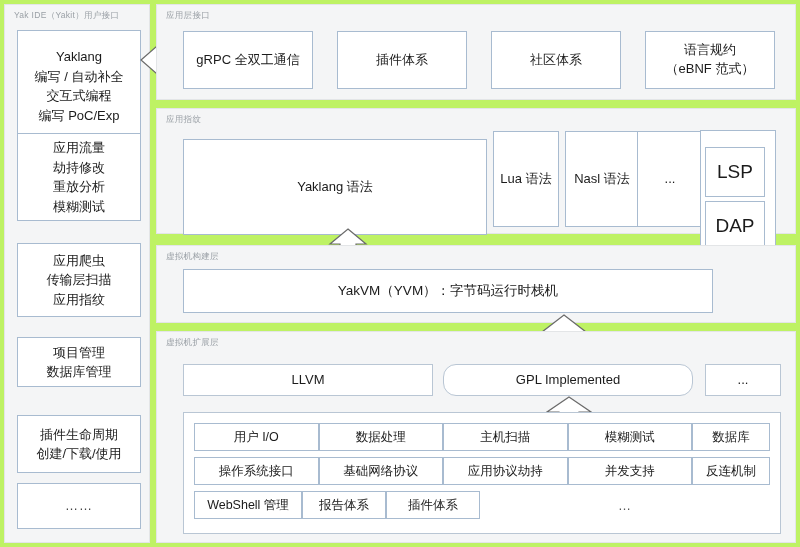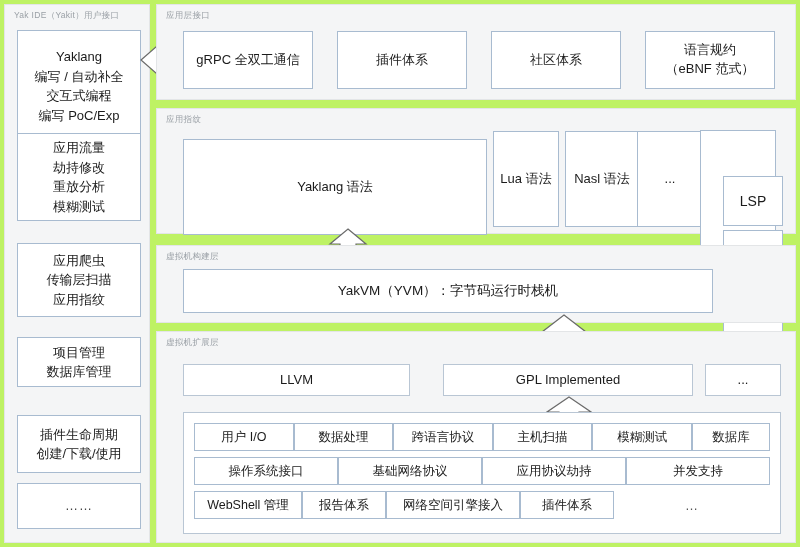--- a/index.html
+++ b/index.html
@@ -127,25 +127,24 @@
     left: 700px;
     top: 130px;
     width: 76px;
     height: 186px;
     background: #ffffff;
     border: 1px solid #a8bbd0;
     box-sizing: border-box;
   }
   .tower-card {
     position: absolute;
-    left: 22px;
+    left: 4px;
     width: 60px;
     height: 50px;
-    font-size: 14px;
-    margin-top: 29px;
+    font-size: 19px;
   }
 
   
   #ext-panel {
     left: 156px;
     top: 331px;
     width: 640px;
     height: 212px;
   }
   .ext-card {
@@ -333,58 +332,57 @@
 
   <div class="arrow" style="left:538px;top:313px;width:52px;height:28px;">
     <svg width="52" height="28" viewBox="0 0 52 28">
       <polygon points="26,2 48,19 36,19 36,27 16,27 16,19 4,19" fill="#ffffff" stroke="#6b6b6b" stroke-width="1.2" stroke-linejoin="miter"></polygon>
     </svg>
   </div>
 
   <div class="panel" id="ext-panel">
     <div class="panel-label">虚拟机扩展层</div>
 
-    <div class="box ext-card plain" style="left:26px;width:227px;">
+    <div class="box ext-card plain" style="left:26px;width:250px;">
       <div>LLVM</div>
     </div>
 
-    <div class="box ext-card plain" style="left:286px;width:250px;">
+    <div class="box ext-card plain" style="left:286px;width:250px;border-radius:13px;">
       <div>GPL Implemented</div>
     </div>
 
     <div class="box ext-card plain" style="left:548px;width:76px;">
       <div>...</div>
     </div>
 
     <div class="arrow" style="left:386px;top:64px;width:52px;height:20px;">
       <svg width="52" height="20" viewBox="0 0 52 20">
         <polygon points="26,1 48,16 36,16 36,20 16,20 16,16 4,16" fill="#ffffff" stroke="#6b6b6b" stroke-width="1.2" stroke-linejoin="miter"></polygon>
       </svg>
     </div>
 
     <div id="cap-box">
       <div class="cap-row r1">
         <div class="cap-cell" style="flex:1 1 0;">用户 I/O</div>
         <div class="cap-cell" style="flex:1 1 0;">数据处理</div>
-        <div class="cap-cell" style="flex:1 1 0;">跨语言协议</div>
         <div class="cap-cell" style="flex:1 1 0;">主机扫描</div>
         <div class="cap-cell" style="flex:1 1 0;">模糊测试</div>
         <div class="cap-cell" style="flex:0 0 78px;">数据库</div>
       </div>
 
       <div class="cap-row r2">
         <div class="cap-cell" style="flex:1 1 0;">操作系统接口</div>
         <div class="cap-cell" style="flex:1 1 0;">基础网络协议</div>
         <div class="cap-cell" style="flex:1 1 0;">应用协议劫持</div>
         <div class="cap-cell" style="flex:1 1 0;">并发支持</div>
+        <div class="cap-cell" style="flex:0 0 78px;">反连机制</div>
       </div>
 
       <div class="cap-row r3">
         <div class="cap-cell" style="flex:0 0 108px;">WebShell 管理</div>
         <div class="cap-cell" style="flex:0 0 84px;">报告体系</div>
-        <div class="cap-cell" style="flex:0 0 134px;">网络空间引擎接入</div>
         <div class="cap-cell" style="flex:0 0 94px;">插件体系</div>
         <div class="cap-cell noborder" style="flex:1 1 0;">…</div>
       </div>
     </div>
   </div>
 
 </div>
 
 </body></html>

